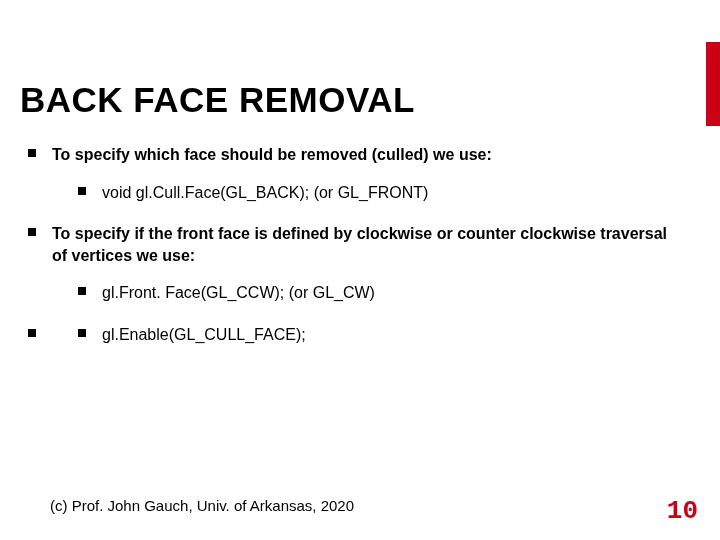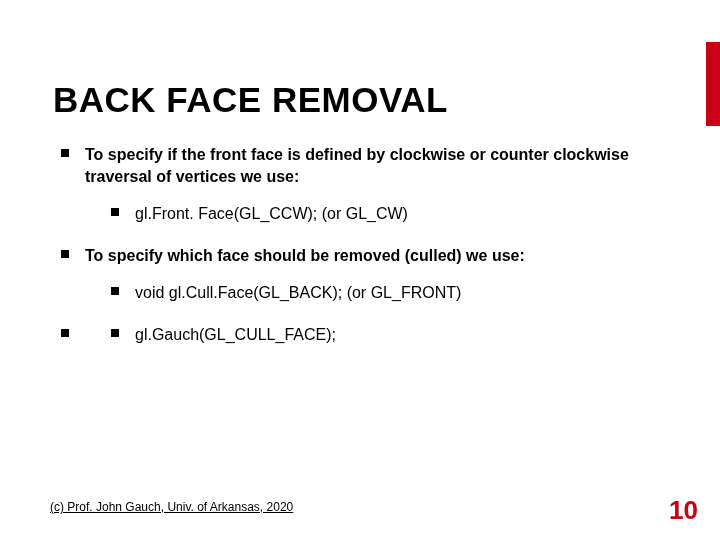--- a/index.html
+++ b/index.html
@@ -7,21 +7,21 @@
   body {
     font-family: Arial, Helvetica, sans-serif;
     background: #ffffff;
     position: relative;
     overflow: hidden;
   }
   .slide {
     width: 720px;
     height: 540px;
     position: relative;
-    padding: 80px 50px 0 53px;
+    padding: 80px 50px 0 20px;
   }
   .accent-bar {
     position: absolute;
     top: 42px;
     right: 0;
     width: 14px;
     height: 84px;
     background: #c90016;
   }
   .title {
@@ -75,63 +75,62 @@
     left: 2px;
     top: 5px;
     width: 8px;
     height: 8px;
     background: #000;
   }
   .footer {
     position: absolute;
     left: 50px;
     bottom: 26px;
-    font-size: 12px;
+    font-size: 15px;
     color: #000;
-    text-decoration: underline;
   }
   .pagenum {
     position: absolute;
     right: 22px;
     bottom: 14px;
     font-size: 26px;
     font-weight: 900;
     color: #c90016;
-    font-family: Liberation Sans, sans-serif;
+    font-family: Liberation Mono, monospace;
   }
 </style>
 </head>
 <body>
 
 <div class="slide">
   <div class="accent-bar"></div>
 
   <h1 class="title">BACK FACE REMOVAL</h1>
 
   <ul class="top">
     <li>
+      <span>To specify which face should be removed (culled) we use:</span>
+      <ul class="sub">
+        <li>
+          <span>void gl.Cull.Face(GL_BACK); (or GL_FRONT)</span>
+        </li>
+      </ul>
+    </li>
+    <li>
       <span>To specify if the front face is defined by clockwise or counter clockwise traversal of vertices we use:</span>
       <ul class="sub">
         <li>
           <span>gl.Front. Face(GL_CCW);  (or GL_CW)</span>
         </li>
       </ul>
     </li>
     <li>
-      <span>To specify which face should be removed (culled) we use:</span>
       <ul class="sub">
         <li>
-          <span>void gl.Cull.Face(GL_BACK); (or GL_FRONT)</span>
-        </li>
-      </ul>
-    </li>
-    <li>
-      <ul class="sub">
-        <li>
-          <span>gl.Gauch(GL_CULL_FACE);</span>
+          <span>gl.Enable(GL_CULL_FACE);</span>
         </li>
       </ul>
     </li>
   </ul>
 
   <div class="footer">(c) Prof. John Gauch, Univ. of Arkansas, 2020</div>
   <div class="pagenum">10</div>
 </div>
 
 </body></html>

